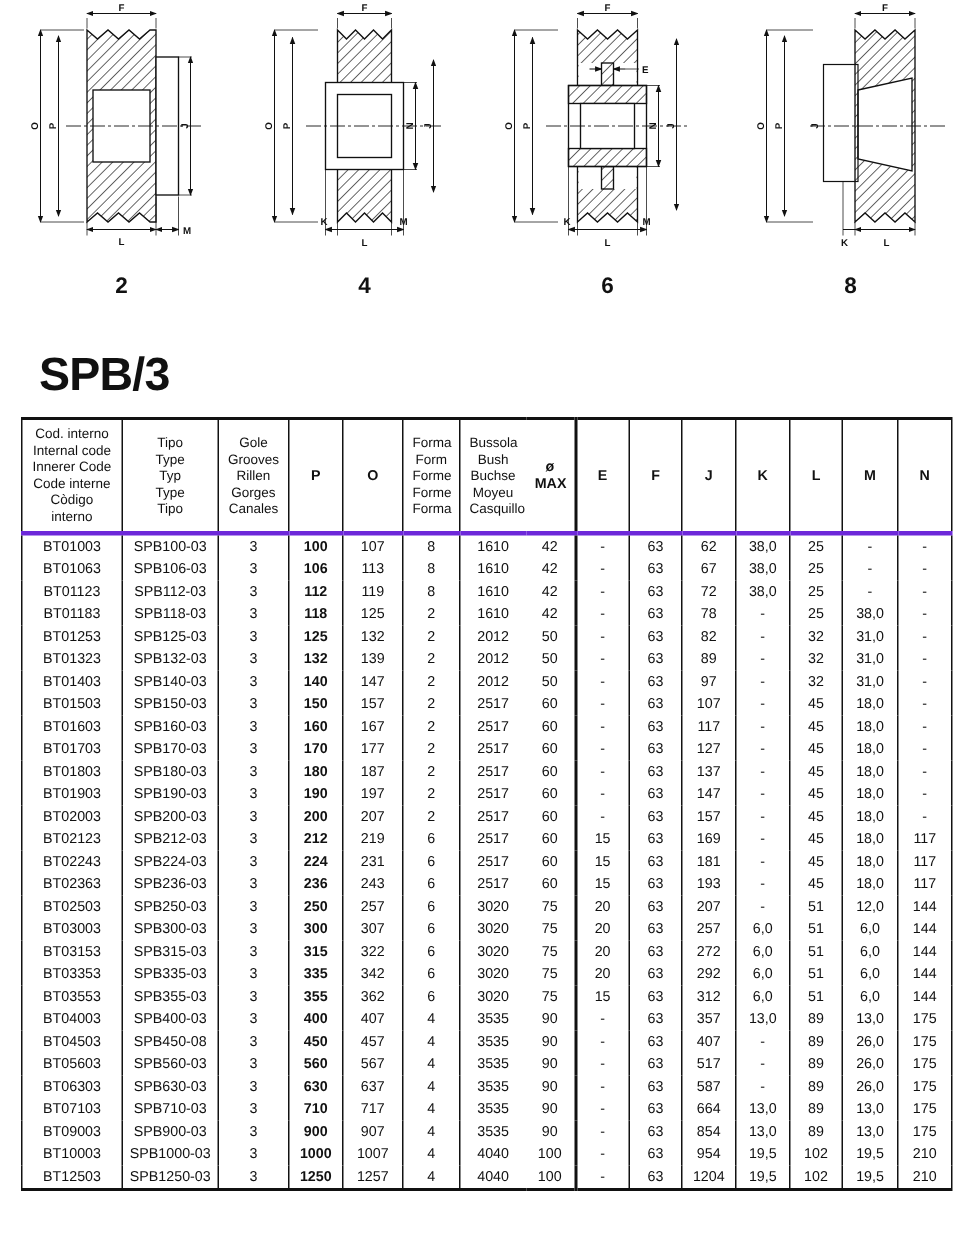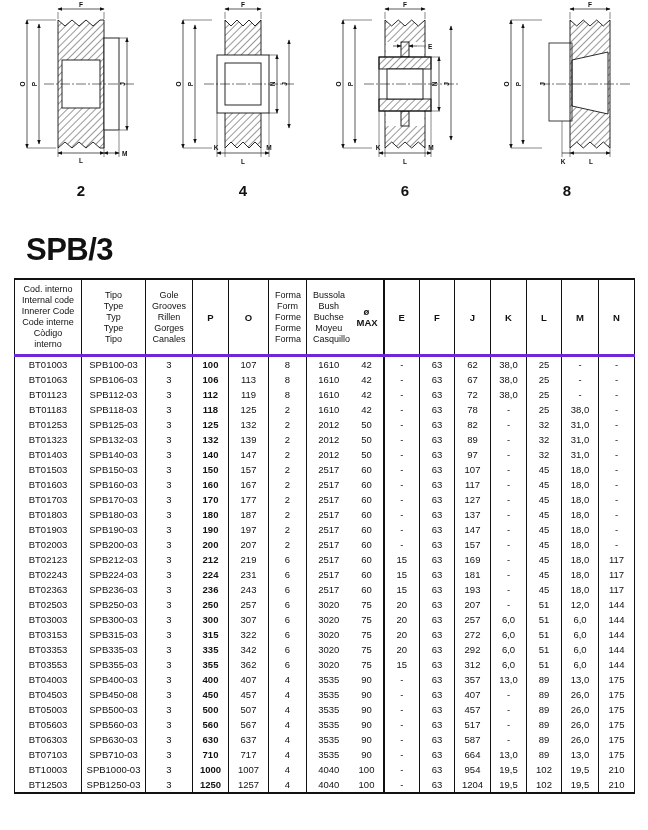--- a/index.html
+++ b/index.html
@@ -646,37 +646,20 @@
           <td class="c-dmax">90</td>
           <td class="c-e">-</td>
           <td class="c-f">63</td>
           <td class="c-j">407</td>
           <td class="c-k">-</td>
           <td class="c-l">89</td>
           <td class="c-m">26,0</td>
           <td class="c-n">175</td>
         </tr>
         <tr>
-          <td class="c-code">BT05003</td>
-          <td class="c-type">SPB500-03</td>
-          <td class="c-grooves">3</td>
-          <td class="c-p">500</td>
-          <td class="c-o">507</td>
-          <td class="c-form">4</td>
-          <td class="c-bush">3535</td>
-          <td class="c-dmax">90</td>
-          <td class="c-e">-</td>
-          <td class="c-f">63</td>
-          <td class="c-j">457</td>
-          <td class="c-k">-</td>
-          <td class="c-l">89</td>
-          <td class="c-m">26,0</td>
-          <td class="c-n">175</td>
-        </tr>
-        <tr>
           <td class="c-code">BT05603</td>
           <td class="c-type">SPB560-03</td>
           <td class="c-grooves">3</td>
           <td class="c-p">560</td>
           <td class="c-o">567</td>
           <td class="c-form">4</td>
           <td class="c-bush">3535</td>
           <td class="c-dmax">90</td>
           <td class="c-e">-</td>
           <td class="c-f">63</td>
@@ -714,20 +697,37 @@
           <td class="c-dmax">90</td>
           <td class="c-e">-</td>
           <td class="c-f">63</td>
           <td class="c-j">664</td>
           <td class="c-k">13,0</td>
           <td class="c-l">89</td>
           <td class="c-m">13,0</td>
           <td class="c-n">175</td>
         </tr>
         <tr>
+          <td class="c-code">BT09003</td>
+          <td class="c-type">SPB900-03</td>
+          <td class="c-grooves">3</td>
+          <td class="c-p">900</td>
+          <td class="c-o">907</td>
+          <td class="c-form">4</td>
+          <td class="c-bush">3535</td>
+          <td class="c-dmax">90</td>
+          <td class="c-e">-</td>
+          <td class="c-f">63</td>
+          <td class="c-j">854</td>
+          <td class="c-k">13,0</td>
+          <td class="c-l">89</td>
+          <td class="c-m">13,0</td>
+          <td class="c-n">175</td>
+        </tr>
+        <tr>
           <td class="c-code">BT10003</td>
           <td class="c-type">SPB1000-03</td>
           <td class="c-grooves">3</td>
           <td class="c-p">1000</td>
           <td class="c-o">1007</td>
           <td class="c-form">4</td>
           <td class="c-bush">4040</td>
           <td class="c-dmax">100</td>
           <td class="c-e">-</td>
           <td class="c-f">63</td>

